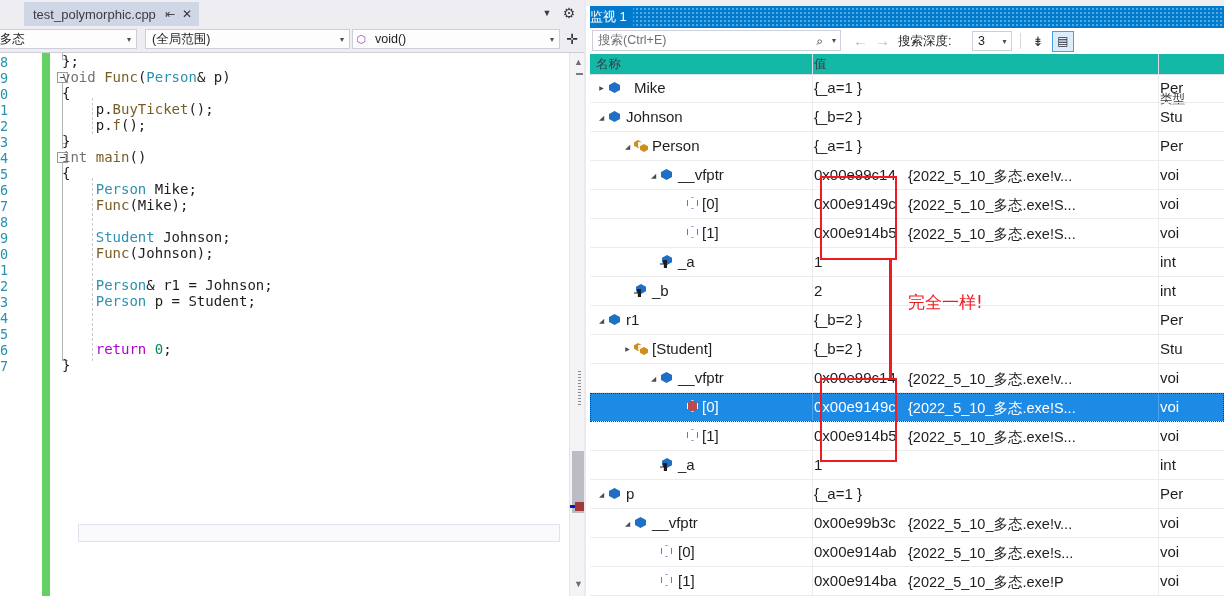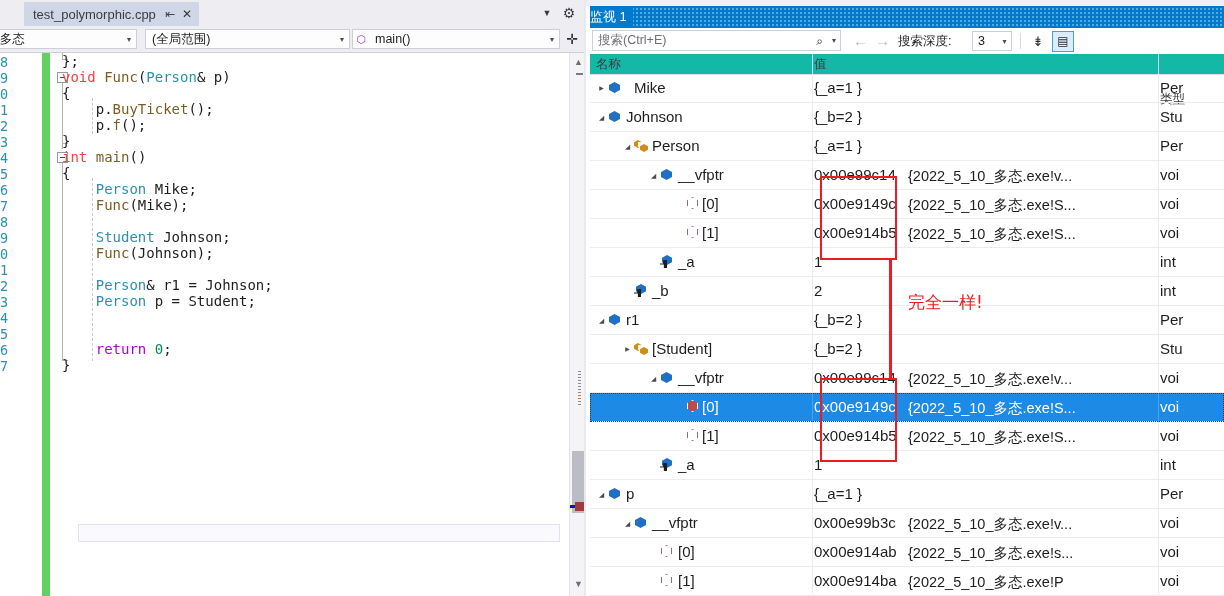--- a/index.html
+++ b/index.html
@@ -42,21 +42,21 @@
   #change-bar{position:absolute;left:42px;top:0;width:8px;height:543px;background:#63d063;}
   #fold-col{position:absolute;left:55px;top:0;width:22px;height:543px;}
   .foldbox{position:absolute;left:2px;width:11px;height:11px;border:1px solid #9a9a9a;background:#fbfbfb;box-sizing:border-box;}
   .foldbox:after{content:"";position:absolute;left:2px;top:4px;width:5px;height:1px;background:#454545;}
   .foldline{position:absolute;left:7px;width:1px;background:#b4b4b4;}
   .foldend{position:absolute;left:7px;width:6px;height:1px;background:#b4b4b4;}
   .indentguide{position:absolute;width:0;border-left:1px dashed #cacaca;}
   #code-lines{position:absolute;left:62px;top:0;width:524px;height:543px;
               font-family:"DejaVu Sans Mono","Liberation Mono",monospace;font-size:14px;}
   .cline{position:absolute;left:0;white-space:pre;line-height:16px;}
-  .kw{color:#ef4444;}
+  .kw{color:#737373;}
   .typ{color:#2b91af;}
   .fn{color:#795e26;}
   .pl{color:#1e1e1e;}
   .num{color:#09885a;}
   .kwp{color:#af00db;}
 
   #cur-line-box{position:absolute;left:78px;top:471px;width:482px;height:18px;border:1px solid #e2e2ee;box-sizing:border-box;background:rgba(245,245,252,0.55);}
 
   
   #ed-scroll{position:absolute;right:0;top:53px;width:17px;height:543px;background:#f4f4f6;border-left:1px solid #e4e4ea;box-sizing:border-box;}
@@ -168,21 +168,21 @@
       <div class="combo" id="combo-project">
         <span class="ctext">10_多态</span>
         <span class="carrow">▾</span>
       </div>
       <div class="combo" id="combo-scope">
         <span class="ctext">(全局范围)</span>
         <span class="carrow">▾</span>
       </div>
       <div class="combo" id="combo-member">
         <span class="micon">⬡</span>
-        <span class="ctext">main()</span>
+        <span class="ctext">void()</span>
         <span class="carrow">▾</span>
       </div>
       <div id="nav-split">✛</div>
     </div>
 
     <div id="code-area">
       <div id="gutter-nums">
           <div class="lnum" style="top: 1px;">8</div>
           <div class="lnum" style="top: 17px;">9</div>
           <div class="lnum" style="top: 33px;">0</div>

